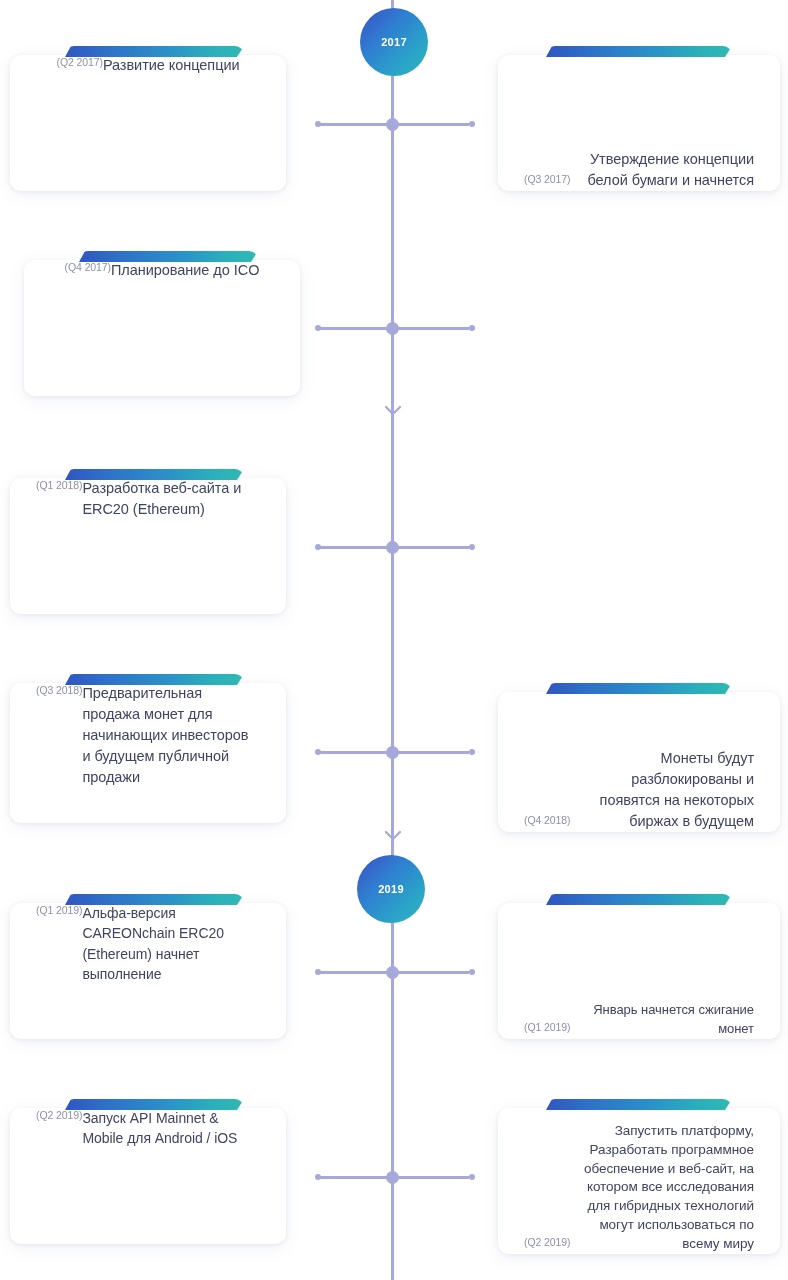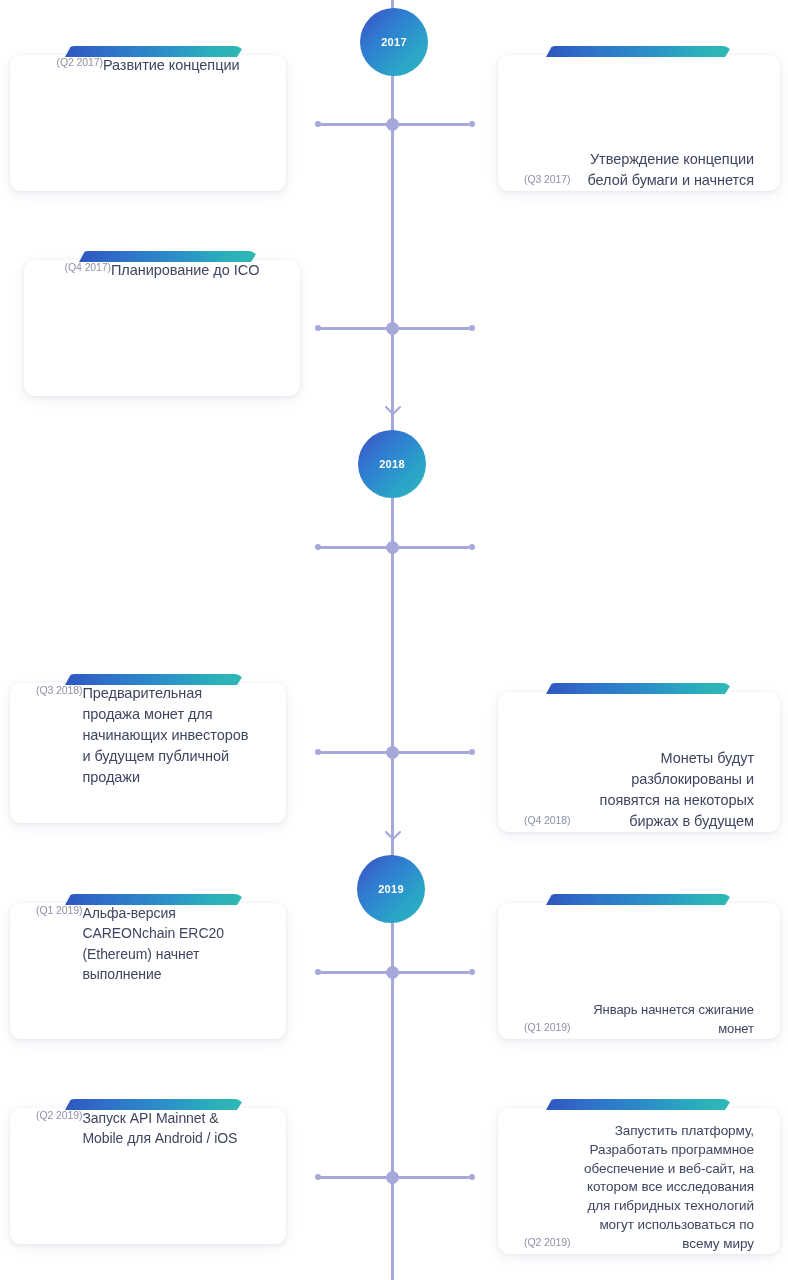--- a/index.html
+++ b/index.html
@@ -174,30 +174,34 @@
       <div class="title">Планирование до ICO</div>
     </div>
   </div>
 
   <div class="spine-arrow" style="left:384px; top:405px;">
     <svg viewBox="0 0 18 12">
         <polyline points="2,2 9,9 16,2" fill="none" stroke="#a7a8da" stroke-width="2.2" stroke-linecap="round" stroke-linejoin="round"></polyline>
       </svg>
   </div>
 
-  <div class="year-marker" style="left:358px; top:430px;">
-    <span>2018</span>
-  </div>
 
   <div class="rail" style="left:319px; top:546px; width:72px;"></div>
   <div class="rail" style="left:397px; top:546px; width:72px;"></div>
   <div class="rail-cap" style="left:315px; top:544px;"></div>
   <div class="rail-cap" style="left:469px; top:544px;"></div>
   <div class="node" style="left:386px; top:541px;"></div>
 
+  <div class="card left" style="left:10px; top:478px; width:276px; height:136px;">
+    <div class="card-bar"></div>
+    <div class="card-body">
+      <div class="quarter">(Q1 2018)</div>
+      <div class="title" style="max-width:215px;">Разработка веб-сайта и ERC20 (Ethereum)</div>
+    </div>
+  </div>
 
   <div class="rail" style="left:319px; top:751px; width:72px;"></div>
   <div class="rail" style="left:397px; top:751px; width:72px;"></div>
   <div class="rail-cap" style="left:315px; top:749px;"></div>
   <div class="rail-cap" style="left:469px; top:749px;"></div>
   <div class="node" style="left:386px; top:746px;"></div>
 
   <div class="card left" style="left:10px; top:683px; width:276px; height:140px;">
     <div class="card-bar"></div>
     <div class="card-body">

